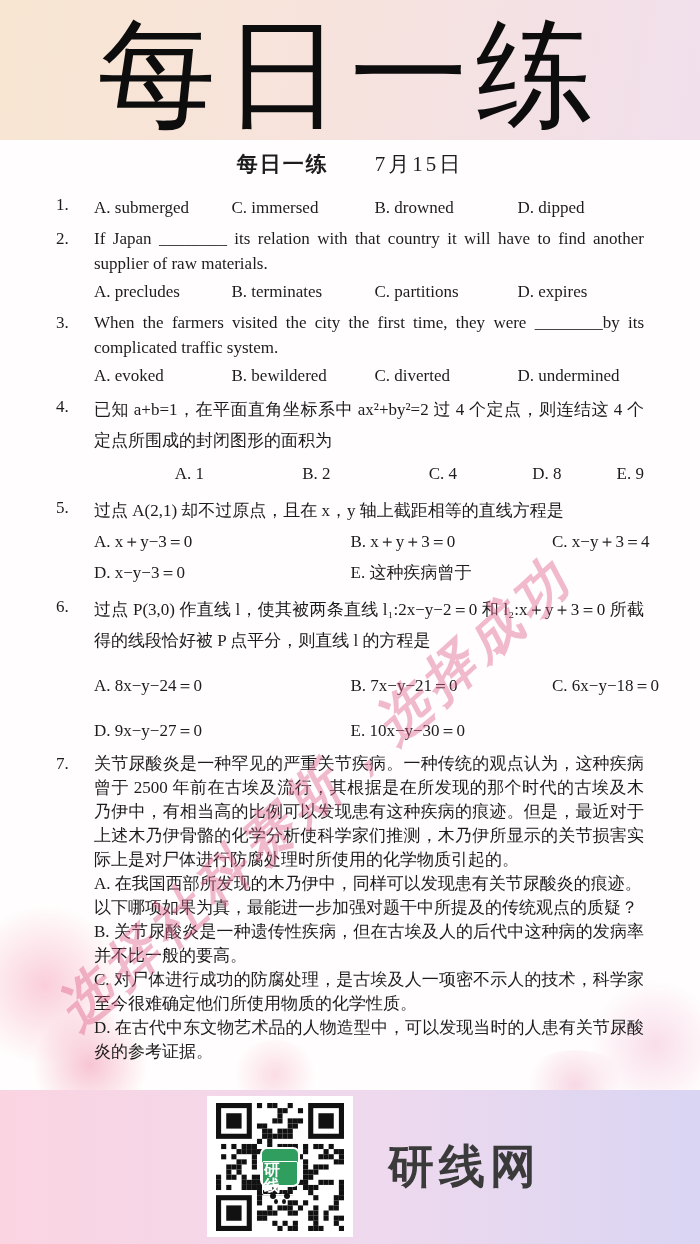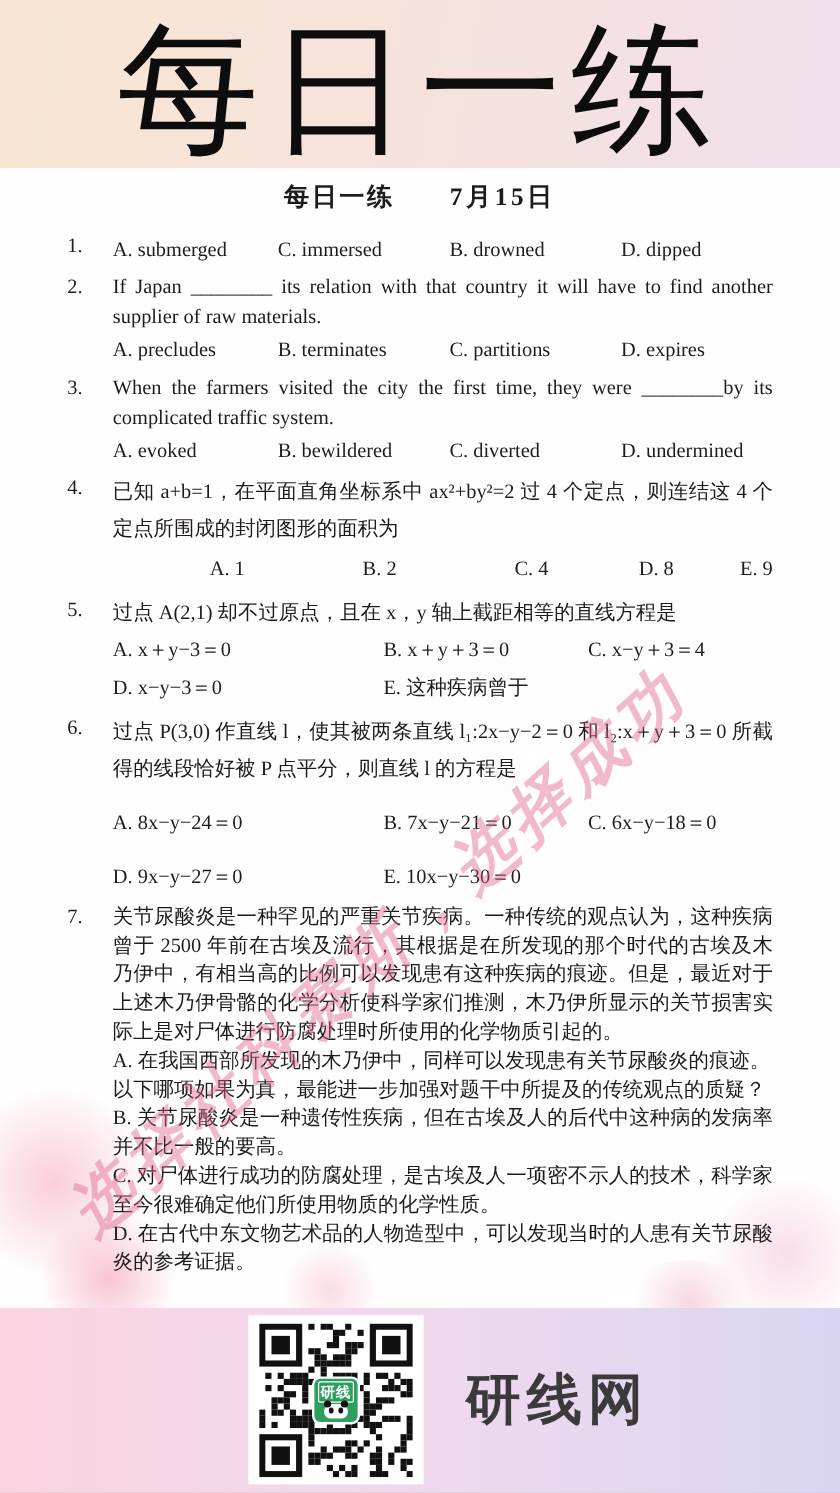--- a/index.html
+++ b/index.html
@@ -10,29 +10,29 @@
   .banner{height:140px;overflow:hidden;text-align:center;
           background:linear-gradient(100deg,#f8e6d2 0%,#f7e3dc 45%,#f1dfec 100%);}
   .banner-title{font-size:118px;line-height:152px;font-weight:500;letter-spacing:8px;
                 color:#0d0d0d;white-space:nowrap;}
 
   
   .content{position:relative;height:950px;overflow:hidden;padding:0 56px;box-sizing:border-box;z-index:2;}
   .subheader{display:flex;justify-content:center;align-items:center;gap:46px;
              margin:10px 0 14px 0;font-size:21px;}
   .subheader .sub-title{font-family:"Liberation Sans","DejaVu Sans",sans-serif;font-weight:700;letter-spacing:2px;}
-  .subheader .sub-date{font-weight:700;letter-spacing:3px;}
+  .subheader .sub-date{font-weight:400;letter-spacing:3px;}
 
   .question{display:flex;margin-bottom:6px;}
   .q-num{width:38px;flex:0 0 38px;font-size:17px;line-height:25px;}
   .q-body{flex:1;font-size:17px;line-height:25px;text-align:justify;}
   .q-body.cn{line-height:31px;}
   .opts4{display:grid;grid-template-columns:25% 26% 26% 23%;margin-top:3px;text-align:left;}
   .opts5{display:grid;grid-template-columns:20% 23% 23% 19% 15%;margin-top:2px;text-align:right;}
-  .opts3{display:grid;grid-template-columns:41% 31% 28%;text-align:left;}
+  .opts3{display:grid;grid-template-columns:41% 31% 28%;text-align:left;gap:31px;}
   .opt{white-space:nowrap;}
   .gap-row{margin-top:14px;}
   .q7 .q-body{line-height:24px;}
   .q7 .q-num{line-height:24px;}
   .q7 p{margin:0;}
 
   
   .watermark{position:absolute;left:66px;top:982px;z-index:3;pointer-events:none;
              transform:rotate(-42deg);transform-origin:0 50%;
              font-size:54px;font-weight:700;font-style:italic;letter-spacing:7px;
@@ -50,22 +50,22 @@
   .footer{position:relative;height:154px;z-index:2;
           background:linear-gradient(90deg,#fbd4e1 0%,#eed9ee 55%,#d9d5f3 100%);
           display:flex;align-items:center;}
   .qr-card{position:absolute;left:207px;top:6px;width:146px;height:141px;background:#fff;
            display:flex;align-items:center;justify-content:center;}
   .qr-wrap{position:relative;width:128px;height:128px;}
   .qr-logo{position:absolute;left:50%;top:50%;transform:translate(-50%,-50%);
            width:40px;height:40px;background:#2f9e5f;border:2px solid #fff;border-radius:7px;
            display:flex;flex-direction:column;align-items:center;justify-content:flex-start;box-sizing:border-box;}
   .qr-logo-text{color:#fff;font-family:"Liberation Sans","DejaVu Sans",sans-serif;
-                font-size:12px;font-weight:700;line-height:16px;letter-spacing:1px;border:1px solid #fff;
-                border-radius:2px;padding:0 1px;margin-top:2px;}
+                font-size:16px;font-weight:700;line-height:16px;letter-spacing:1px;border:1px solid #fff;
+                border-radius:2px;padding:0 1px;margin-top:12px;}
   .panda{position:relative;width:20px;height:12px;background:#fff;border-radius:9px 9px 7px 7px;margin-top:1px;}
   .panda:before,.panda:after{content:"";position:absolute;top:-3px;width:6px;height:6px;border-radius:50%;background:#111;}
   .panda:before{left:0;}
   .panda:after{right:0;}
   .panda .eye{position:absolute;top:3px;width:4px;height:5px;border-radius:50%;background:#111;}
   .eye.l{left:4px;} .eye.r{right:4px;}
   .site-name{position:absolute;left:388px;top:50%;transform:translateY(-50%);
              font-family:"Liberation Sans","DejaVu Sans",sans-serif;
              font-size:46px;font-weight:700;letter-spacing:5px;color:#3a3a3a;}
 </style>

